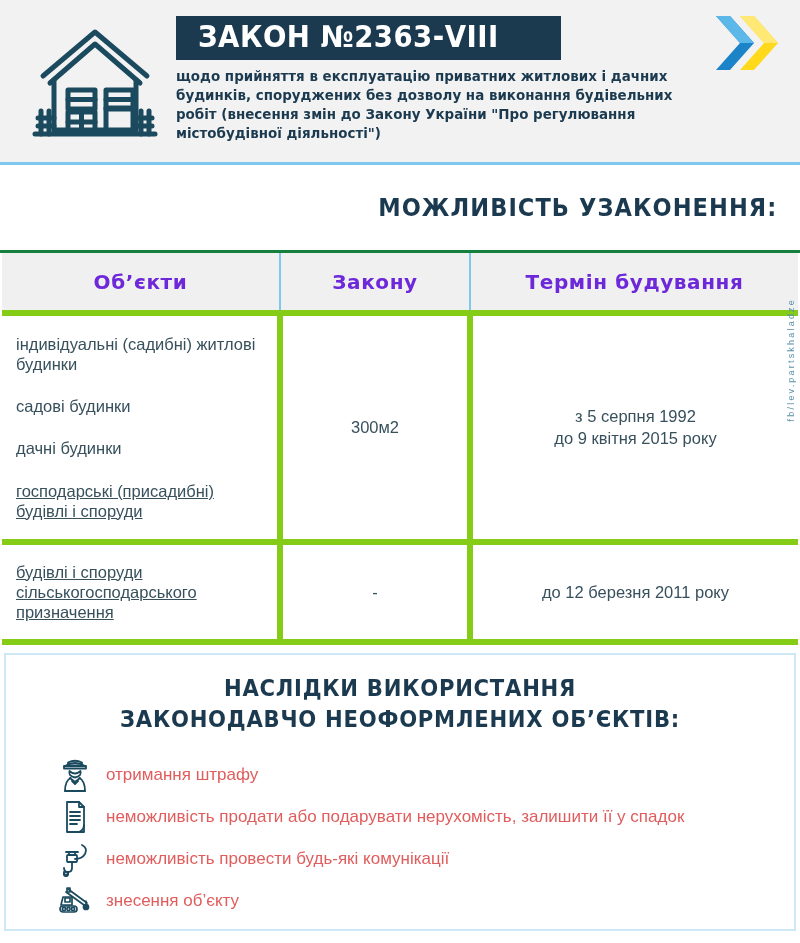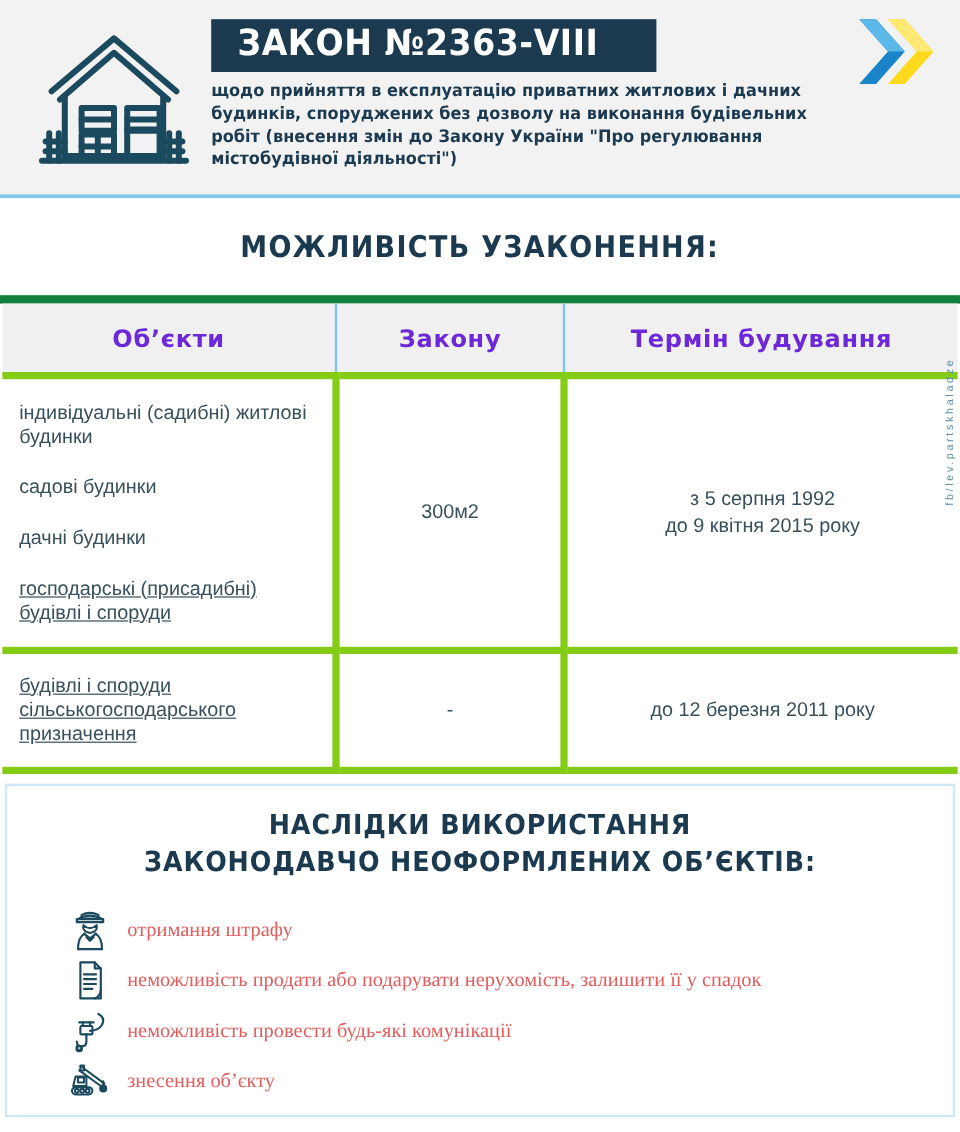--- a/index.html
+++ b/index.html
@@ -38,21 +38,21 @@
   .header-text {
     position: absolute;
     left: 176px;
     top: 16px;
     right: 110px;
   }
 
   .title-bar {
     display: inline-block;
     background: #1b3a4f;
-    padding: 5px 22px 7px 22px;
+    padding: 5px 36px 7px 22px;
   }
 
   .title-bar .law-title {
     color: #ffffff;
     font-family: "DejaVu Sans", sans-serif;
     font-size: 30px;
     font-weight: bold;
     letter-spacing: 0.5px;
     line-height: 1.05;
     transform: scaleX(0.92);
@@ -79,24 +79,24 @@
     top: 8px;
     width: 72px;
     height: 70px;
   }
 
   
   .section-band {
     position: relative;
     height: 88px;
     background: #ffffff;
-    border-bottom: 7px solid #15803d;
+    border-bottom: 3px solid #15803d;
     display: flex;
     align-items: center;
-    justify-content: center;
+    justify-content: flex-end;
   }
 
   .section-band h2 {
     color: #1b3a4f;
     font-family: "DejaVu Sans", sans-serif;
     font-size: 25px;
     font-weight: bold;
     letter-spacing: 1.2px;
     transform: scaleX(0.9);
   }
@@ -221,21 +221,21 @@
 
   .conseq-item .ci-icon {
     width: 34px;
     height: 36px;
     flex: 0 0 auto;
     margin-right: 14px;
   }
 
   .conseq-item .ci-text {
     color: #e15c5c;
-    font-family: Liberation Serif, serif;
+    font-family: Liberation Sans, sans-serif;
     font-size: 17px;
   }
 
   
   .watermark {
     position: absolute;
     right: 4px;
     top: 298px;
     color: #5a8fa8;
     font-family: "Liberation Sans", sans-serif;

